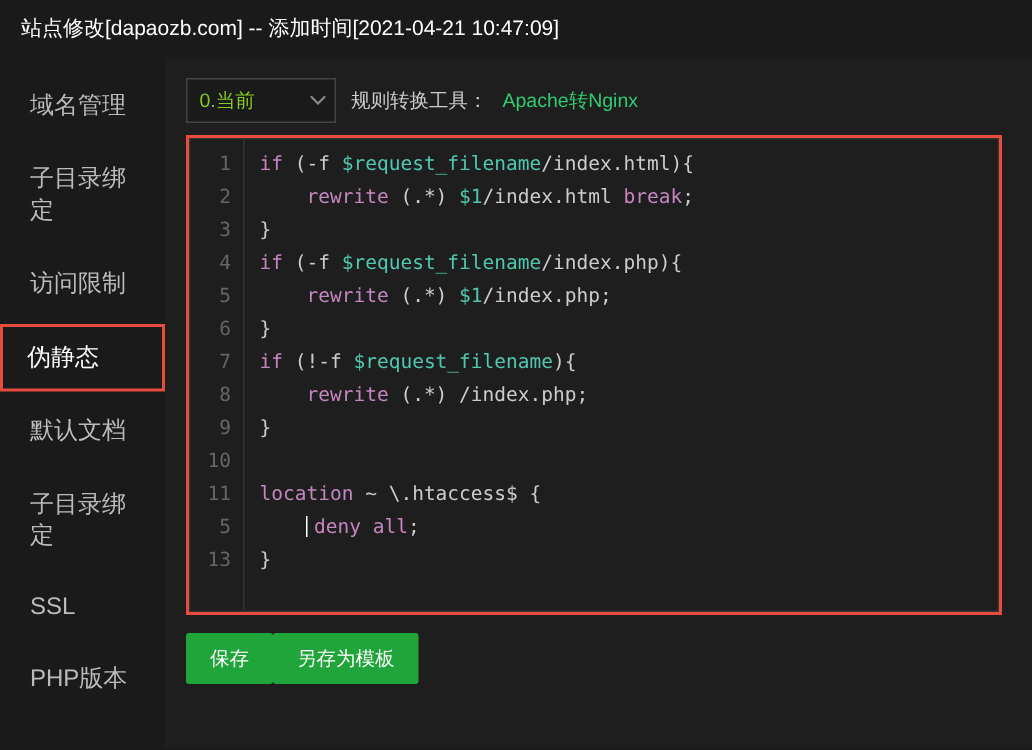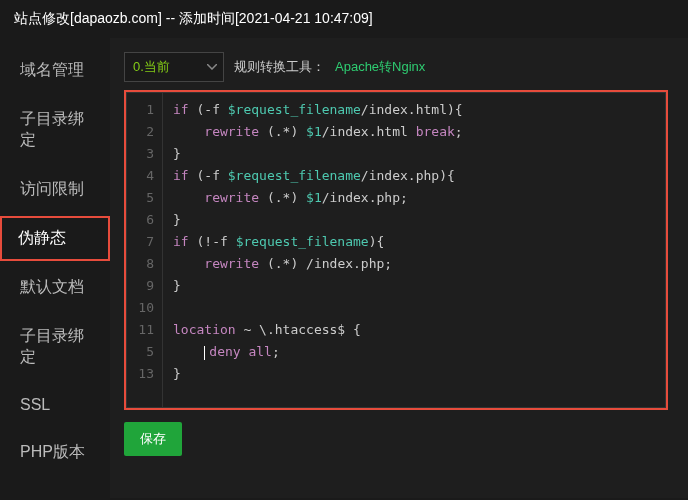--- a/index.html
+++ b/index.html
@@ -178,16 +178,17 @@
             <div>11</div>
             <div>5</div>
             <div>13</div>
           </div>
         <div class="code" id="code"><div><span class="kw">if</span> (-f <span class="var">$request_filename</span>/index.html){</div><div>    <span class="kw">rewrite</span> (.*) <span class="var">$1</span>/index.html <span class="kw">break</span>;</div><div>}</div><div><span class="kw">if</span> (-f <span class="var">$request_filename</span>/index.php){</div><div>    <span class="kw">rewrite</span> (.*) <span class="var">$1</span>/index.php;</div><div>}</div><div><span class="kw">if</span> (!-f <span class="var">$request_filename</span>){</div><div>    <span class="kw">rewrite</span> (.*) /index.php;</div><div>}</div><div>&nbsp;</div><div><span class="kw">location</span> ~ \.htaccess$ {</div><div>    <span class="cursor"></span><span class="kw">deny</span> <span class="kw">all</span>;</div><div>}</div></div>
       </div>
     </div>
 
     <div class="actions">
       <button class="btn">保存</button>
+      <button class="btn">另存为模板</button>
     </div>
 
   </div>
 </div>
 
 </body></html>

